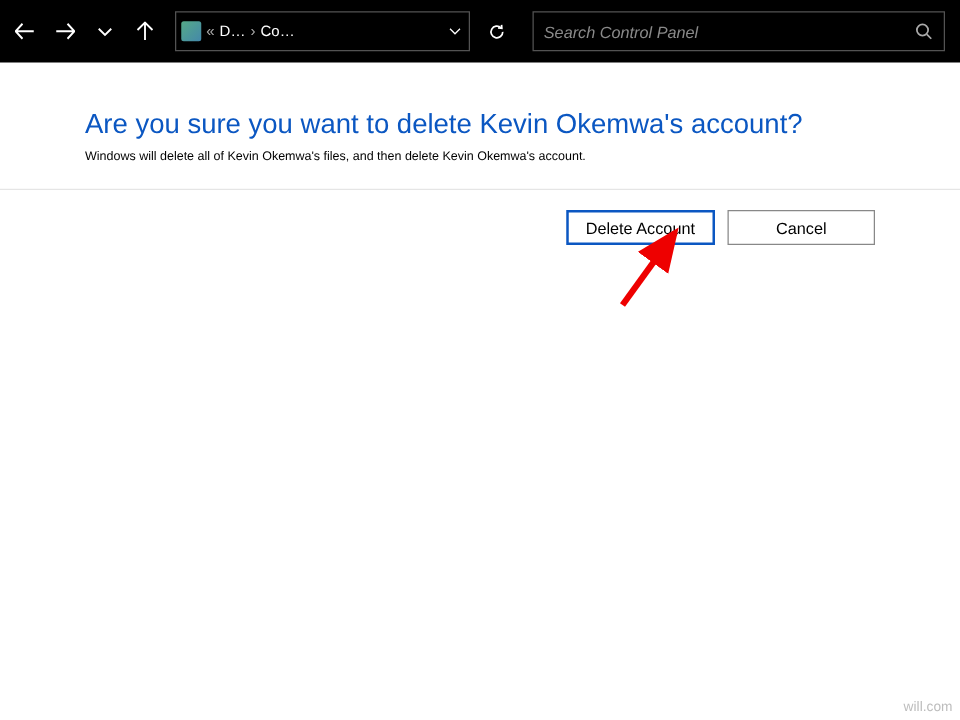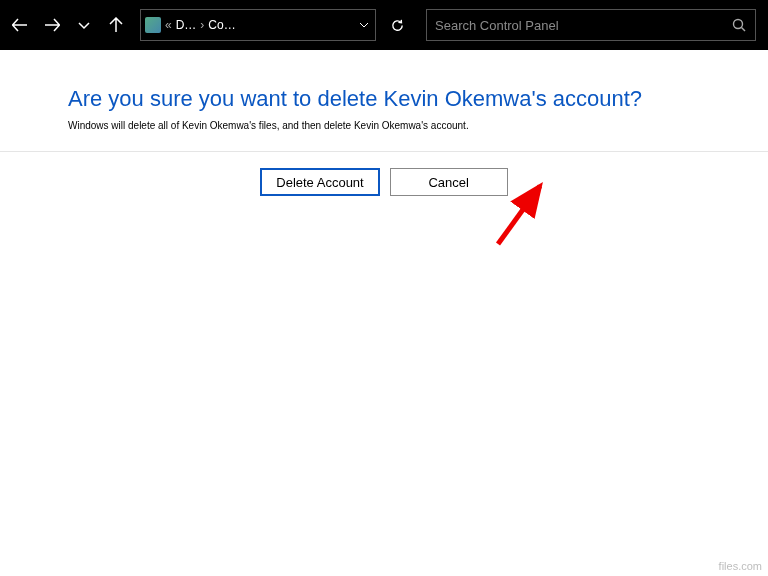--- a/index.html
+++ b/index.html
@@ -66,21 +66,21 @@
       margin-left: 10px;
       margin-right: 6px;
       display: flex;
       align-items: center;
       padding: 0 8px;
       color: #8a8a8a;
       font-size: 13px;
     }
     .search-box input {
       flex:1; background:transparent; border:none; outline:none;
-      color:#7dd3fc; font-size:13px;
+      color:#7dd3fc; font-size:13px;font-style:italic;
     }
     .search-box input::placeholder { color:#8a8a8a; }
     .search-icon { width:16px; display:flex; justify-content:center; }
     .content {
       padding: 36px 68px 0 68px;
     }
     .heading {
       color: #0b57c2;
       font-size: 22px;
       font-weight: 400;
@@ -92,21 +92,21 @@
       margin-bottom: 20px;
     }
     .hr {
       border: none;
       border-top: 1px solid #e5e5e5;
       margin-left: -68px;
       margin-right: -68px;
     }
     .button-row {
       display: flex;
-      justify-content: center;
+      justify-content: flex-end;
       gap: 10px;
       padding: 16px 0 0 0;
     }
     .btn {
       min-width: 118px;
       height: 28px;
       border: 1px solid #888;
       background: #fff;
       font-size: 13px;
       font-family: inherit;
@@ -199,13 +199,13 @@
 
 <svg class="arrow-annotation" width="80" height="80" viewBox="0 0 80 80">
   <defs>
     <marker id="ah" markerWidth="8" markerHeight="8" refX="6" refY="3" orient="auto">
       <path d="M0,0 L7,3 L0,6 Z" fill="#e00"></path>
     </marker>
   </defs>
   <line x1="18" y1="68" x2="60" y2="10" stroke="#e00" stroke-width="5" marker-end="url(#ah)"></line>
 </svg>
 
-<div class="watermark">files.com</div>
+<div class="watermark">will.com</div>
 
 </body></html>

